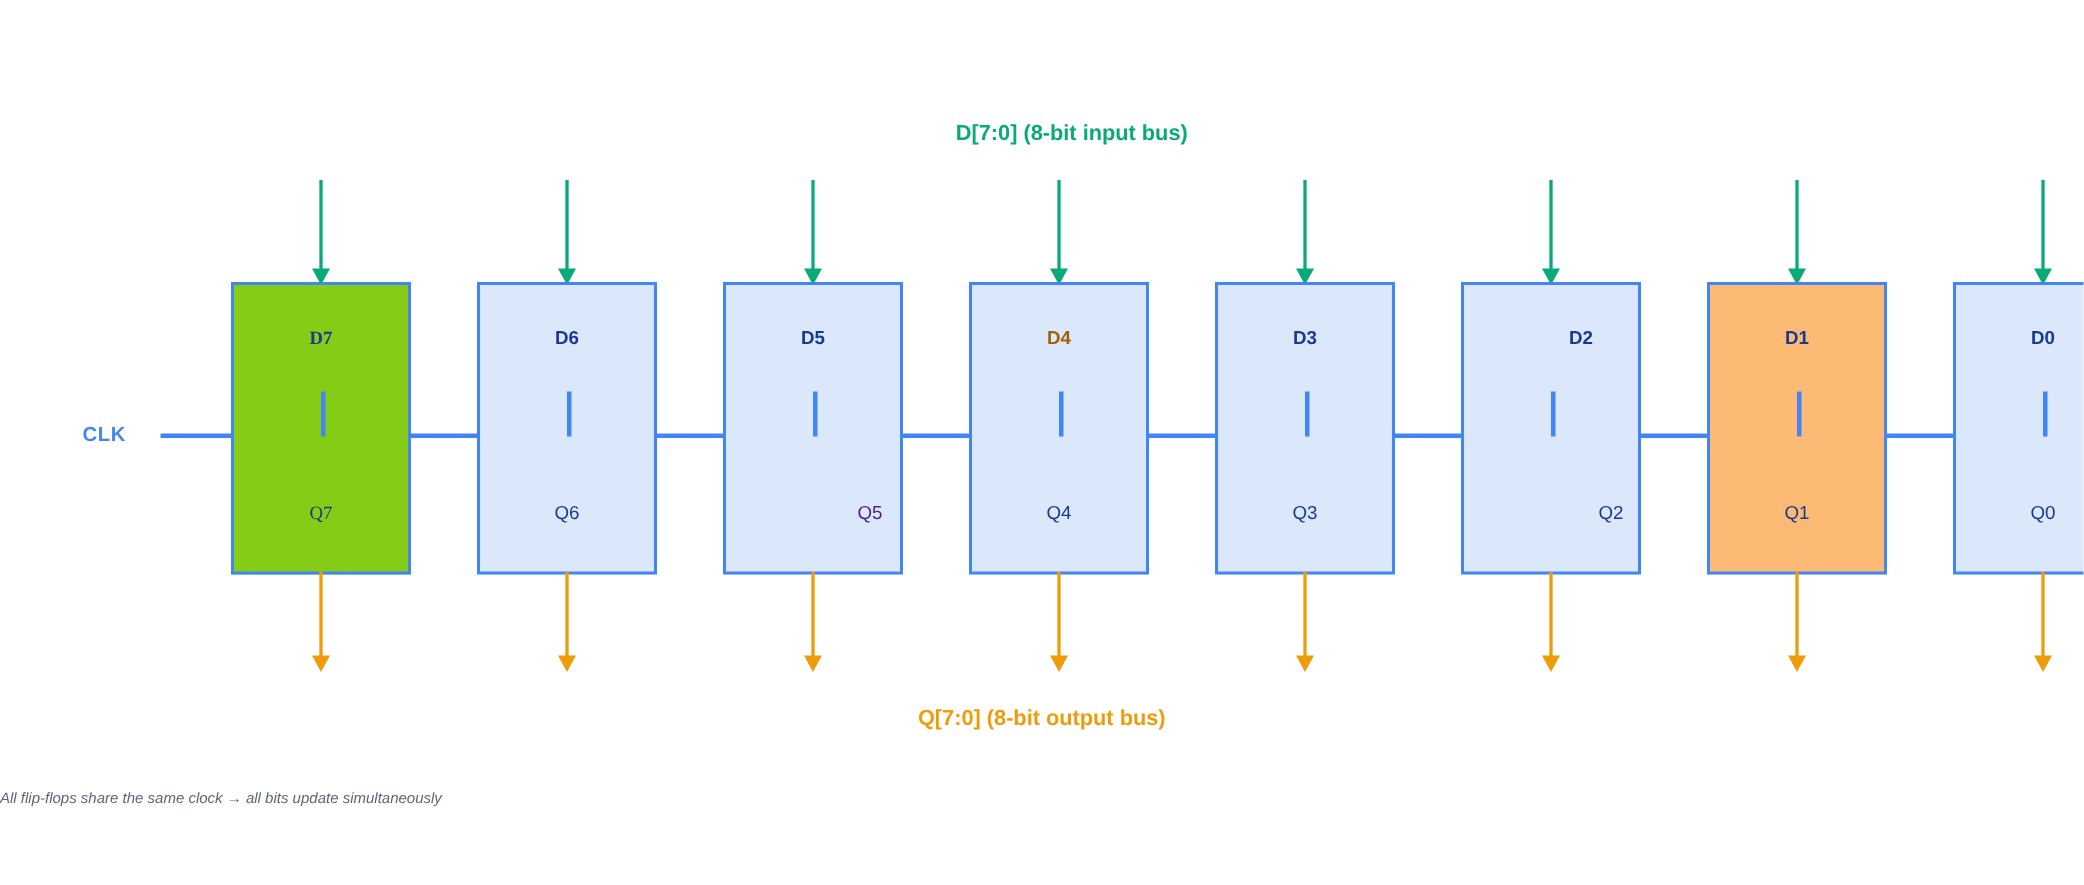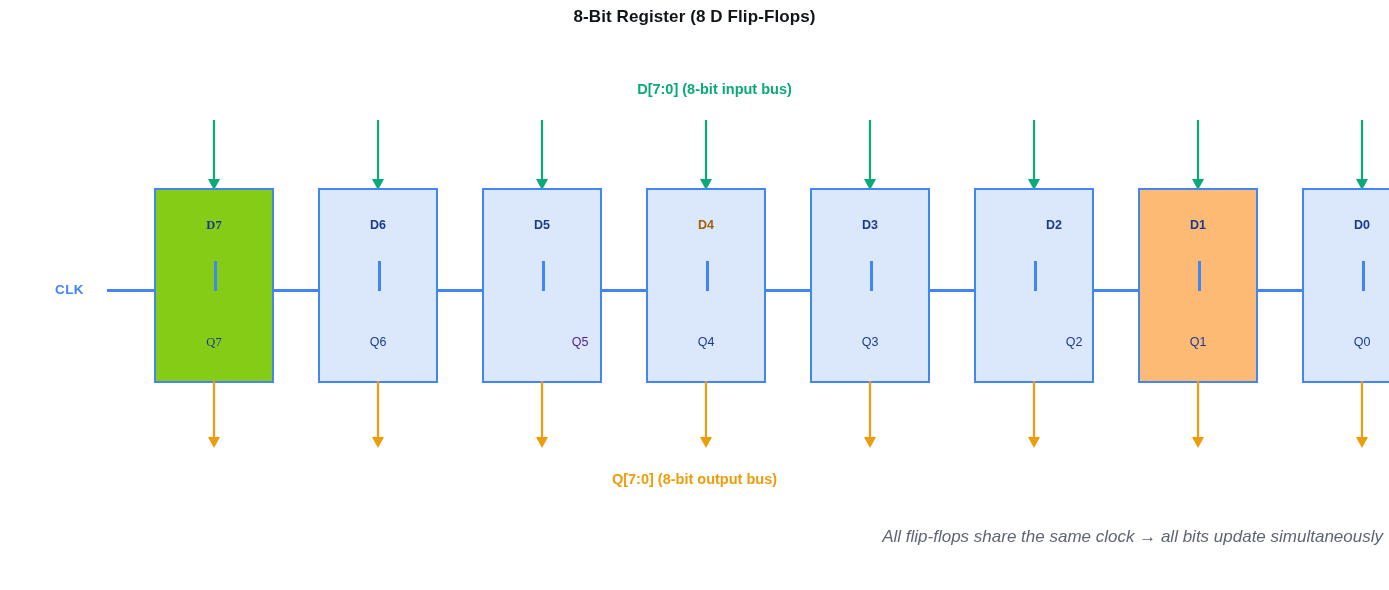--- a/index.html
+++ b/index.html
@@ -45,22 +45,22 @@
   }
   .bus-out {
     top: 471px;
     color: #ef9c0a;
   }
   .footer-note {
     position: absolute;
     left: 0;
     top: 527px;
     width: 1383px;
-    text-align: right;
-    font-size: 17px;
+    text-align: left;
+    font-size: 10px;
     font-style: italic;
     color: #5d6575;
   }
   .clk-label {
     position: absolute;
     left: 55px;
     top: 282px;
     font-size: 13.5px;
     font-weight: bold;
     color: #4285f4;
@@ -122,21 +122,20 @@
   .arrow-out {
     top: 381px;
     height: 67px;
   }
 </style>
 </head>
 <body>
 
 <div id="stage">
 
-  <div class="title">8-Bit Register (8 D Flip-Flops)</div>
 
   <div class="bus-label bus-in">D[7:0] (8-bit input bus)</div>
 
   <div class="clk-label">CLK</div>
   <div id="clk-line"></div>
 
   <div id="ff-container">
       <div class="arrow-in" style="left: 204px;"><svg width="20" height="70" viewBox="0 0 20 70">
           <line x1="10" x2="10" y1="0" y2="61" stroke="#0aa97a" stroke-width="2.2"></line>
           <polygon points="4,59 16,59 10,70" fill="#0aa97a"></polygon>

